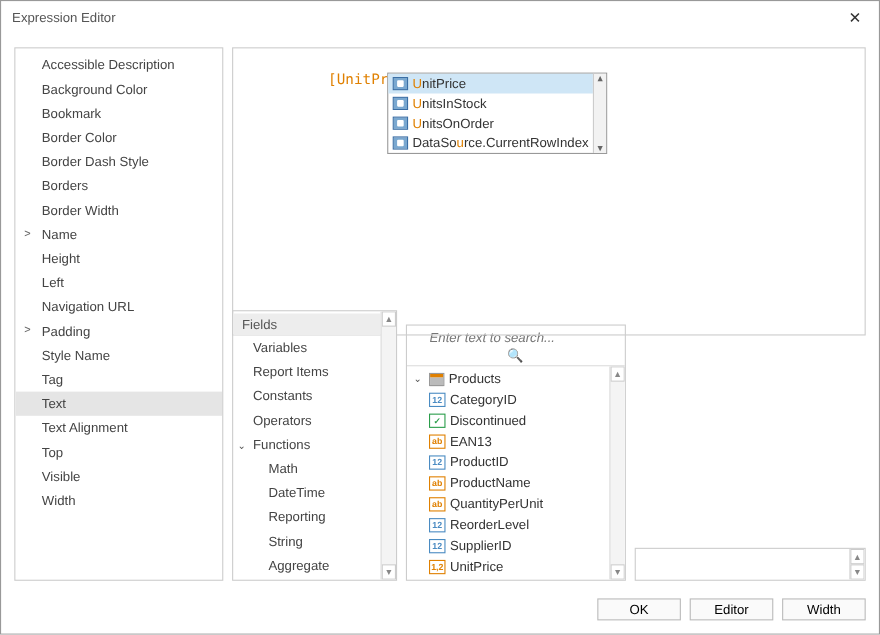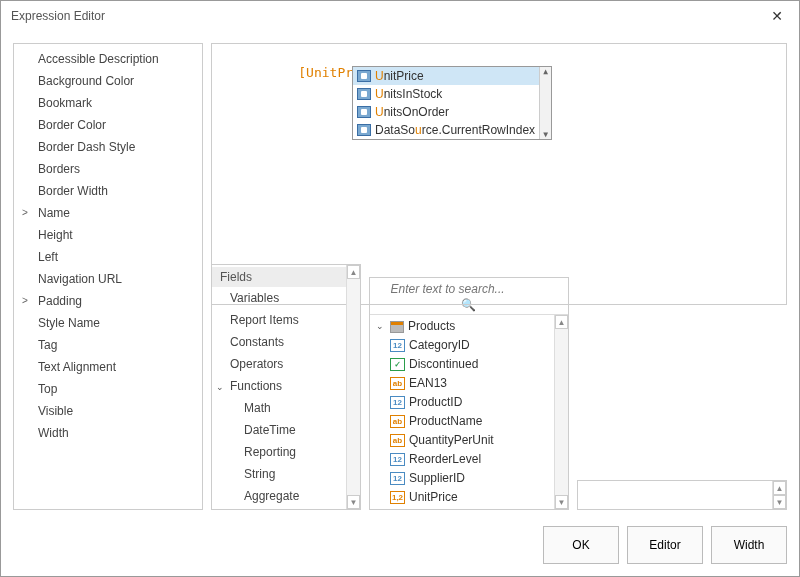--- a/index.html
+++ b/index.html
@@ -214,21 +214,21 @@
   }
   .vscroll .arr { text-align: center; font-size: 8px; color: #888; height: 14px; line-height: 14px; border: 1px solid #ccc; background: #fff; cursor: pointer; }
   .buttons {
     display: flex;
     justify-content: flex-end;
     gap: 8px;
     padding: 8px 12px 12px 12px;
   }
   .btn {
     min-width: 76px;
-    height: 38px;
+    height: 20px;
     border: 1px solid #bbb;
     background: #fafafa;
     font-size: 12px;
     cursor: pointer;
   }
 </style>
 </head>
 <body>
 
 <div class="window">
@@ -248,20 +248,21 @@
         <div class="prop-item"><span>Border Dash Style</span></div>
         <div class="prop-item"><span>Borders</span></div>
         <div class="prop-item"><span>Border Width</span></div>
         <div class="prop-item"><span class="chev">&gt;</span><span>Name</span></div>
         <div class="prop-item"><span>Height</span></div>
         <div class="prop-item"><span>Left</span></div>
         <div class="prop-item"><span>Navigation URL</span></div>
         <div class="prop-item"><span class="chev">&gt;</span><span>Padding</span></div>
         <div class="prop-item"><span>Style Name</span></div>
         <div class="prop-item"><span>Tag</span></div>
+        <div class="prop-item selected"><span>Text</span></div>
         <div class="prop-item"><span>Text Alignment</span></div>
         <div class="prop-item"><span>Top</span></div>
         <div class="prop-item"><span>Visible</span></div>
         <div class="prop-item"><span>Width</span></div>
       </div>
 
     <div class="right-area">
 
       <div class="editor-box">
         <span class="expr-line">

